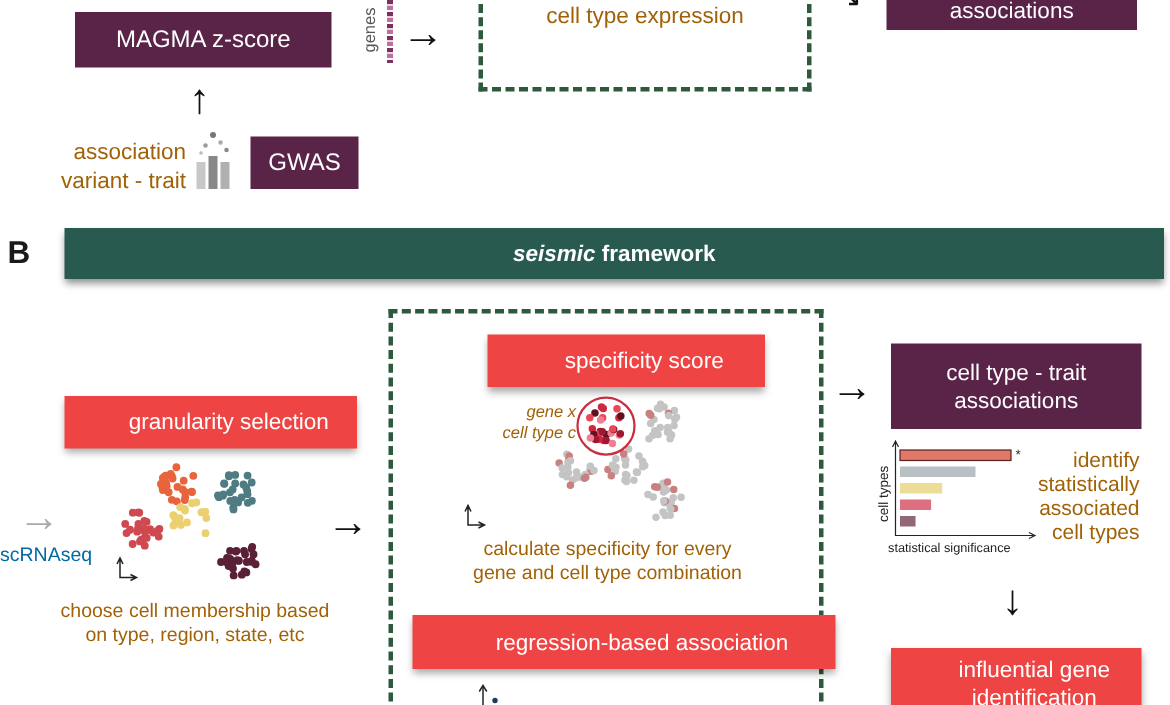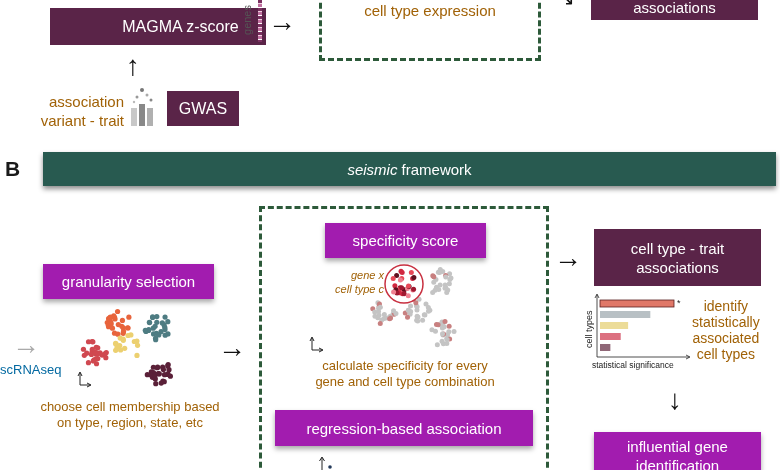--- a/index.html
+++ b/index.html
@@ -1,31 +1,31 @@
 <!DOCTYPE html>
 <html><head>
 <meta charset="utf-8">
 <style>
   html,body{margin:0;padding:0;background:#ffffff;}
   body{width:780px;height:470px;position:relative;overflow:hidden;font-family:"Liberation Sans","DejaVu Sans",sans-serif;color:#1a1a1a;}
   .abs{position:absolute;}
   .box{position:absolute;display:flex;align-items:center;justify-content:center;text-align:center;color:#fff;font-size:15px;line-height:19px;}
   .plum{background:#5a2448;}
-  .navy{background:#a21caf;box-shadow:0 3px 5px rgba(0,0,0,0.35);}
+  .navy{background:#ef4444;box-shadow:0 3px 5px rgba(0,0,0,0.35);padding-left:24px;}
   .teal{background:#285a50;box-shadow:0 3px 5px rgba(0,0,0,0.45);}
   .txt{position:absolute;text-align:center;font-size:13px;line-height:16px;color:#a16207;}
   .dash{position:absolute;border:3px dashed #2d5a3a;box-sizing:border-box;}
   .arrow{position:absolute;font-size:28px;line-height:28px;color:#111;}
   svg{position:absolute;overflow:visible;}
 </style>
 </head>
 <body>
 
 <div class="abs">
-  <div class="box plum" style="left:50px;top:8px;width:171px;height:37px;font-size:16px;padding-left:45px;">MAGMA z-score</div>
+  <div class="box plum" style="left:50px;top:8px;width:171px;height:37px;font-size:16px;">MAGMA z-score</div>
 
   <div class="abs" style="left:258px;top:0px;width:4px;height:42px;background:repeating-linear-gradient(#7a3060 0 3px,#f0d0e0 3px 4px,#c070a0 4px 7px,#fff 7px 8px);"></div>
   <div class="abs" style="left:232px;top:14px;font-size:11px;color:#555;transform:rotate(-90deg);transform-origin:center;">genes</div>
 
   <div class="arrow" style="left:268px;top:8px;">→</div>
 
   <div class="dash" style="left:319px;top:-6px;width:222px;height:67px;"></div>
   <div class="txt" style="left:319px;top:3px;width:222px;font-size:15px;">cell type expression</div>
 
   <div class="arrow" style="left:558px;top:-16px;font-size:20px;">↘</div>
@@ -47,21 +47,21 @@
     <circle cx="9" cy="11" r="1.5" fill="#999"></circle>
     <circle cx="23" cy="14" r="1.5" fill="#888"></circle>
     <circle cx="6" cy="16" r="1.2" fill="#bbb"></circle>
   </svg>
 
   <div class="box plum" style="left:167px;top:91px;width:72px;height:35px;font-size:16px;">GWAS</div>
 </div>
 
 <div class="abs" style="left:5px;top:157px;font-size:21px;font-weight:bold;">B</div>
 
-<div class="box teal" style="left:43px;top:152px;width:733px;height:34px;">
+<div class="box teal" style="left:43px;top:152px;width:733px;height:34px;font-weight:bold;">
   <span style="font-style:italic;">seismic</span>
     <span style="white-space:pre;"> framework</span>
 </div>
 
 <div class="box navy" style="left:43px;top:264px;width:171px;height:35px;">granularity selection</div>
 
 <div class="arrow" style="left:12px;top:331px;color:#aaa;">→</div>
 <div class="txt" style="left:0px;top:362px;color:#0369a1;text-align:right;">scRNAseq</div>
 
 <svg id="clusters-svg" style="left:75px;top:305px;" width="110" height="85">
@@ -356,21 +356,21 @@
     <rect x="18" y="7" width="74" height="7" fill="#e07868" stroke="#5a2020" stroke-width="0.8"></rect>
     <rect x="18" y="18" width="50.32" height="7" fill="#b8c0c4"></rect>
     <rect x="18" y="29" width="28.12" height="7" fill="#ecdc98"></rect>
     <rect x="18" y="40" width="20.720000000000002" height="7" fill="#dc7080"></rect>
     <rect x="18" y="51" width="10.360000000000001" height="7" fill="#906878"></rect>
     <text x="95" y="13" font-size="9" fill="#222" font-family="Liberation Sans, sans-serif">*</text>
     <text x="10" y="55" font-size="9" fill="#222" font-family="Liberation Sans, sans-serif" transform="rotate(-90 10 55)">cell types</text>
     <text x="10" y="75" font-size="8.5" fill="#222" font-family="Liberation Sans, sans-serif">statistical significance</text>
   </svg>
 
-<div class="txt" style="left:692px;top:298px;text-align:center;font-size:14px;line-height:16px;">
+<div class="txt" style="left:692px;top:298px;text-align:right;font-size:14px;line-height:16px;">
   <div>identify</div>
   <div>statistically</div>
   <div>associated</div>
   <div>cell types</div>
 </div>
 
 <div class="arrow" style="left:668px;top:386px;">↓</div>
 
 <div class="box navy" style="left:594px;top:432px;width:167px;height:50px;flex-direction:column;justify-content:flex-start;padding-top:5px;box-sizing:border-box;">
   <div>influential gene</div>

